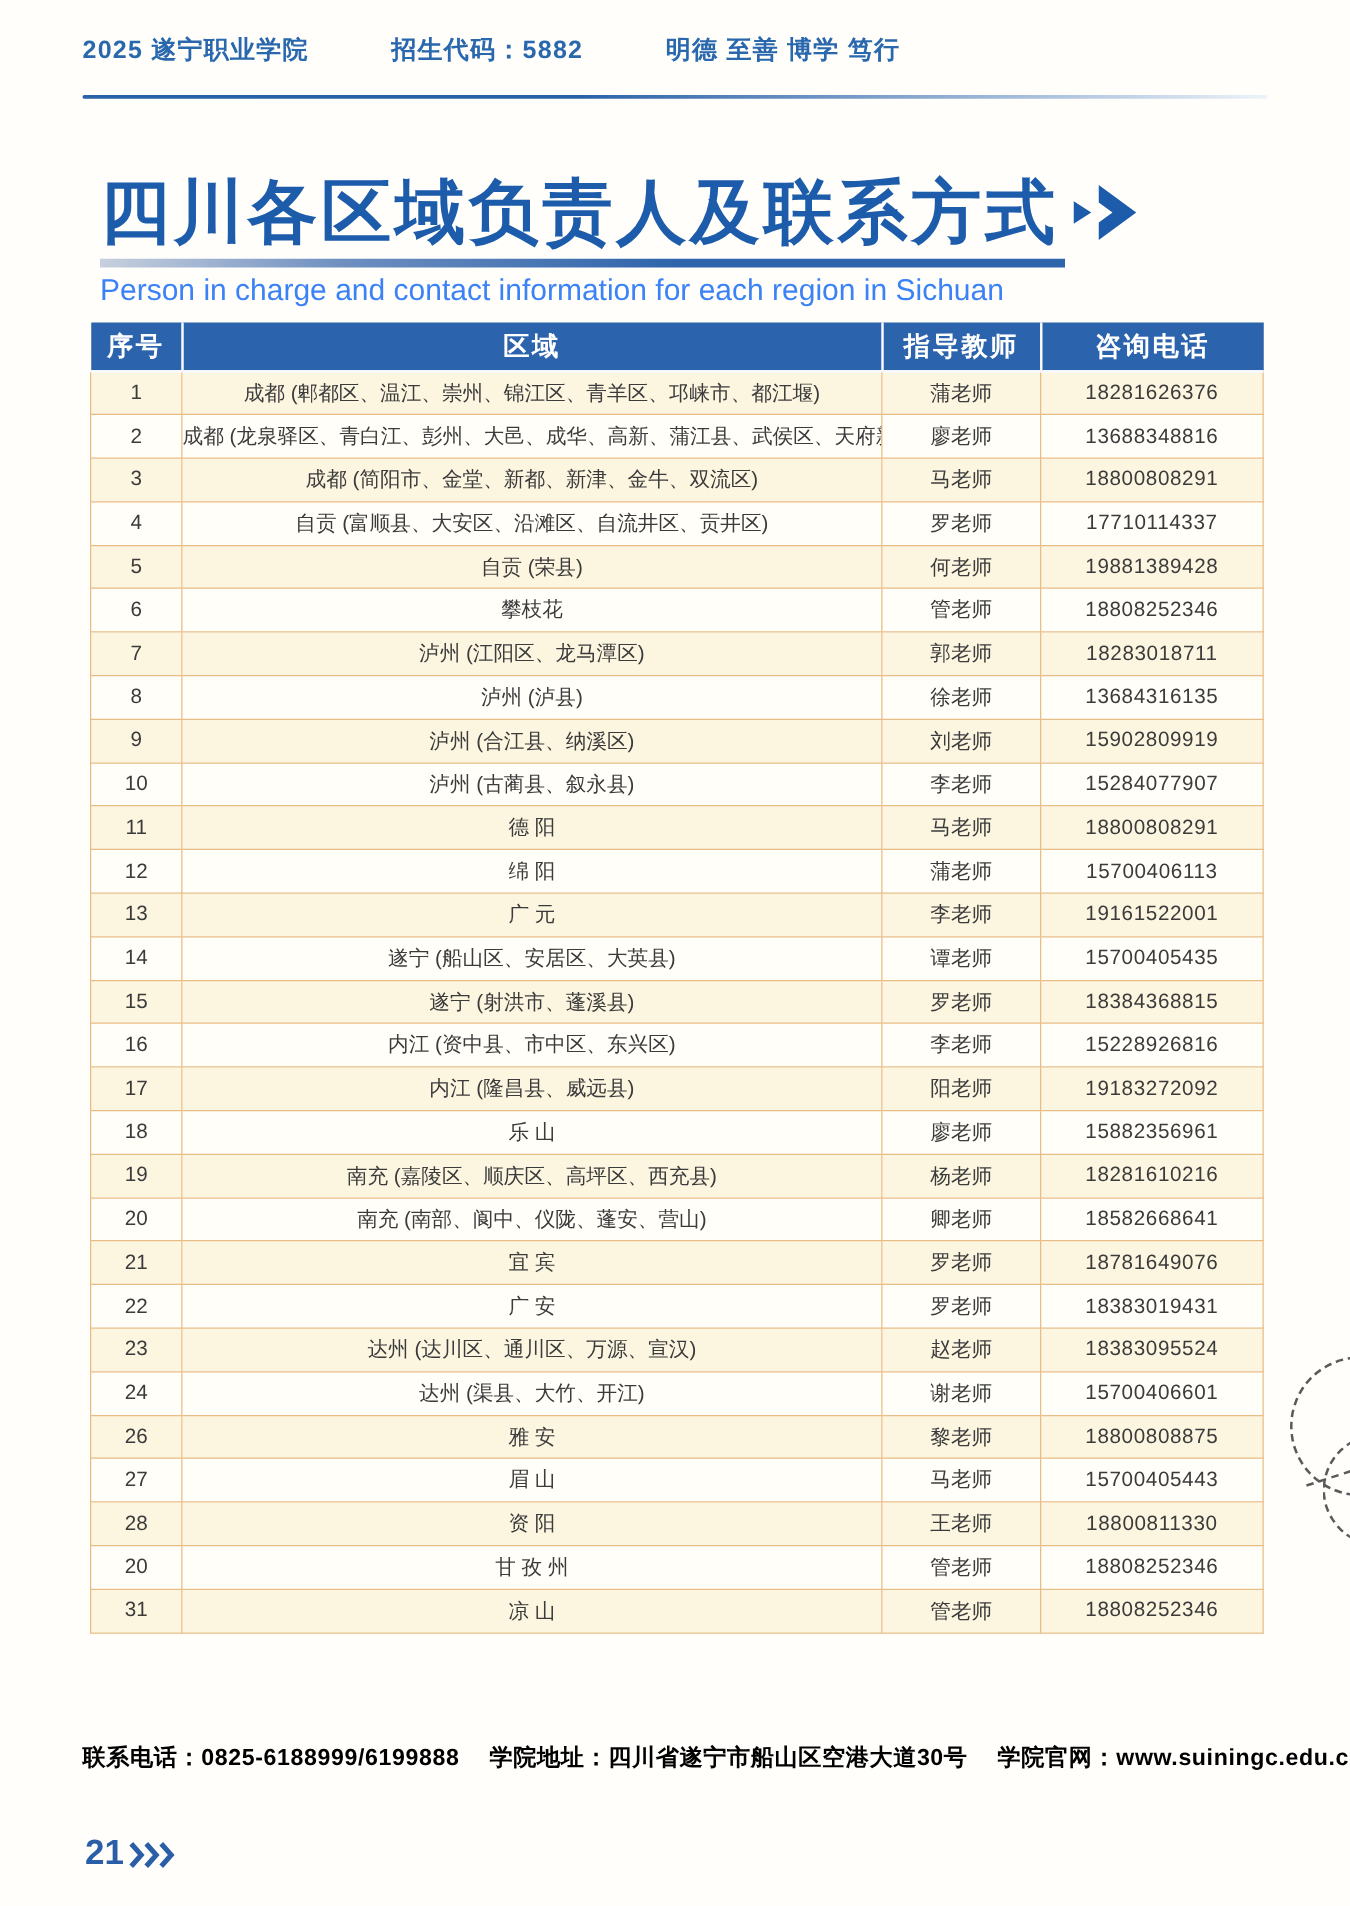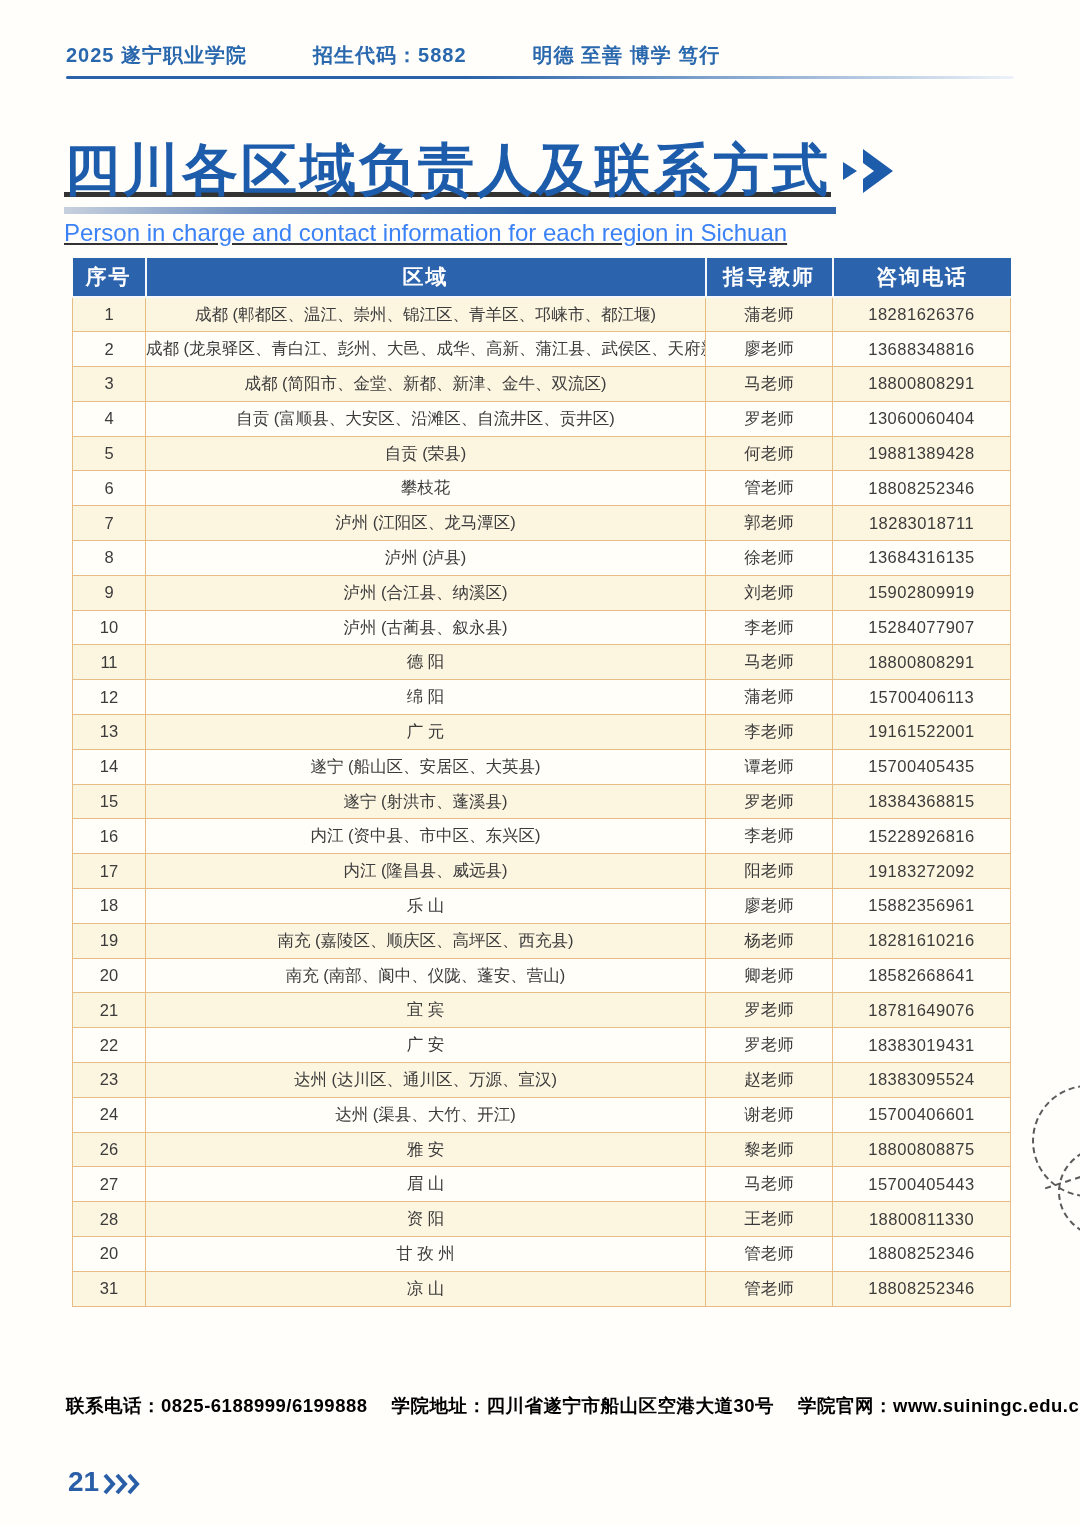--- a/index.html
+++ b/index.html
@@ -6,35 +6,35 @@
   html,body { background:#ffffff; }
   .page {
     position:relative; width:1080px; height:1525px;
     background:#fffefb; overflow:hidden;
     font-family:"Liberation Sans", sans-serif;
     color:#333;
   }
 
   
   .top-header {
-    position:absolute; left:66px; top:42px; width:948px;
+    position:absolute; left:66px; top:26px; width:948px;
     display:flex; align-items:baseline;
     color:#2a68ae; font-size:20px; font-weight:700; letter-spacing:1px;
     white-space:nowrap;
   }
   .top-header .seg1 { margin-right:46px; }
   .top-header .seg2 { margin-right:66px;margin-left:20px; }
   .top-rule {
     position:absolute; left:66px; top:76px; width:948px; height:3px;
     background:linear-gradient(90deg,#2a62a9 0%,#2a62a9 42%,#cfdcec 92%,#eef3f9 100%);
     border-radius:2px;
   }
 
   
-  .title-block { position:absolute; left:64px; top:136px; width:950px;text-decoration:underline; }
+  .title-block { position:absolute; left:80px; top:136px; width:950px; }
   .title-row { display:flex; align-items:center; }
   .main-title {
     font-size:56px; font-weight:900; color:#1d5cab; letter-spacing:3px;
     line-height:1.2; white-space:nowrap;
   }
   .title-arrow { margin-left:10px; margin-top:6px; flex:0 0 auto; }
   .title-rule {
     margin-top:4px; width:772px; height:7px;
     background:linear-gradient(90deg,#c7d0de 0%,#6e8fc0 25%,#2e64ab 60%,#2e64ab 100%);
   }
@@ -161,21 +161,21 @@
           <tr>
             <td class="col-num">3</td>
             <td class="col-region">成都 (简阳市、金堂、新都、新津、金牛、双流区)</td>
             <td class="col-teacher">马老师</td>
             <td class="col-phone">18800808291</td>
           </tr>
           <tr>
             <td class="col-num">4</td>
             <td class="col-region">自贡 (富顺县、大安区、沿滩区、自流井区、贡井区)</td>
             <td class="col-teacher">罗老师</td>
-            <td class="col-phone">13060060404</td>
+            <td class="col-phone">17710114337</td>
           </tr>
           <tr>
             <td class="col-num">5</td>
             <td class="col-region">自贡 (荣县)</td>
             <td class="col-teacher">何老师</td>
             <td class="col-phone">19881389428</td>
           </tr>
           <tr>
             <td class="col-num">6</td>
             <td class="col-region">攀枝花</td>

